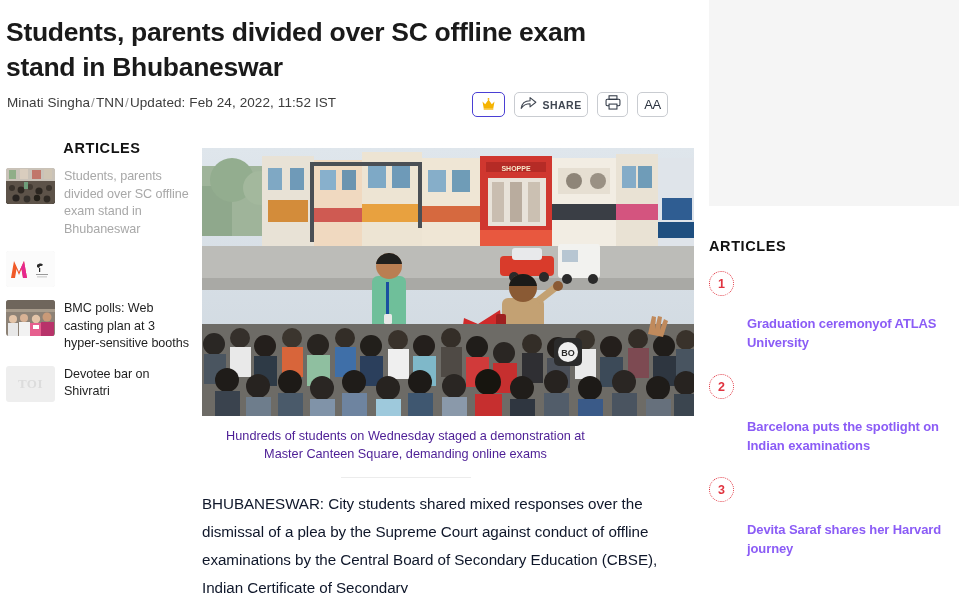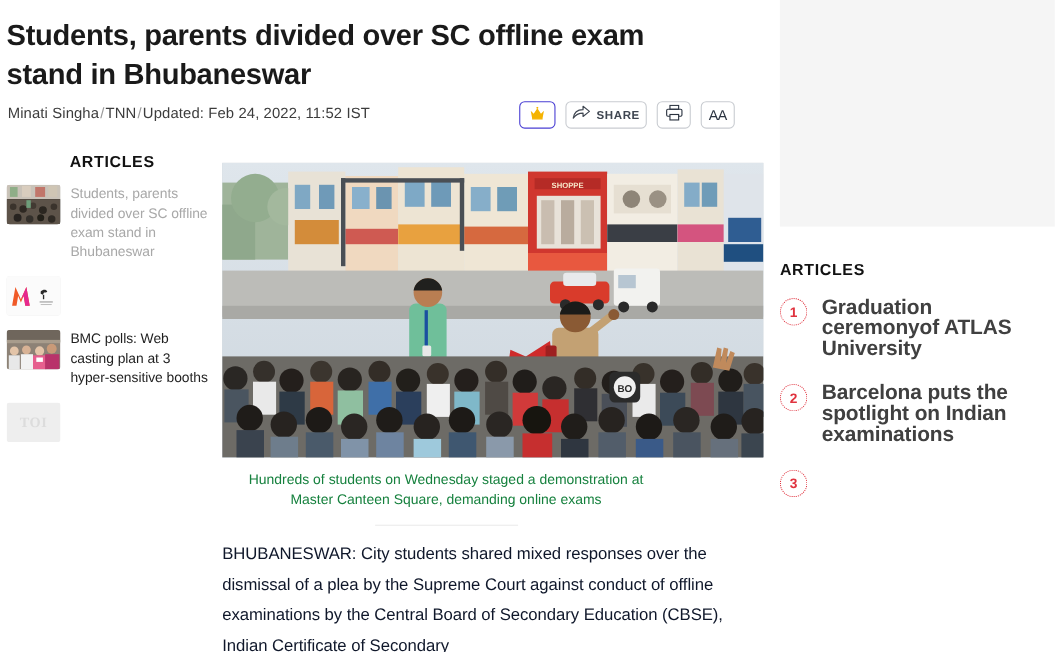--- a/index.html
+++ b/index.html
@@ -147,21 +147,21 @@
   }
   .hero-img {
     width: 492px; height: 268px;
     display: block;
     background: #cfd6dd;
   }
   .hero-caption {
     margin-top: 11px;
     font-size: 12.7px;
     line-height: 18px;
-    color: #15803d;
+    color: #4c1d95;
     text-align: center;
     padding: 0 22px;
   }
   .cap-rule {
     margin: 14px auto 0 auto;
     width: 130px;
     height: 1px;
     background: #ececec;
   }
 
@@ -214,25 +214,26 @@
     border-radius: 50%;
     display: flex;
     align-items: center;
     justify-content: center;
     font-size: 12.5px;
     font-weight: 700;
     color: #e0333f;
     margin-top: 1px;
   }
   .spot-text {
-    font-size: 19px;
+    font-size: 13px;
     line-height: 19px;
     font-weight: 700;
-    color: #404040;
+    color: #8b5cf6;
     letter-spacing: -0.1px;
+    margin-top: 44px;
   }
   .ad-bottom {
     position: absolute;
     left: 9px; top: 475px;
     width: 250px; height: 118px;
     background: #f5f5f5;
   }
   .ad-label {
     position: absolute;
     left: 0; right: 0; top: 7px;
@@ -351,20 +352,21 @@
             <rect x="27" y="25" width="6" height="4" fill="#ffffff"></rect>
           </svg>
         </div>
         <div class="art-text">BMC polls: Web casting plan at 3 hyper-sensitive booths</div>
       </div>
 
       <div class="art-item">
         <div class="art-thumb">
           <div class="toi-ph">TOI</div>
         </div>
+        <div class="art-text">Devotee bar on Shivratri</div>
       </div>
     </div>
 
     <div class="hero-wrap">
       <svg class="hero-img" viewBox="0 0 492 268" preserveAspectRatio="none">
         <defs>
           <linearGradient id="sky" x1="0" y1="0" x2="0" y2="1">
             <stop offset="0%" stop-color="#dfe6ec"></stop>
             <stop offset="100%" stop-color="#cdd6de"></stop>
           </linearGradient>
@@ -550,19 +552,20 @@
         <div class="spot-text">Graduation ceremonyof ATLAS University</div>
       </div>
 
       <div class="spot-item">
         <div class="spot-num">2</div>
         <div class="spot-text">Barcelona puts the spotlight on Indian examinations</div>
       </div>
 
       <div class="spot-item">
         <div class="spot-num">3</div>
+        <div class="spot-text">Devita Saraf shares her Harvard journey</div>
       </div>
     </div>
 
 
   </div>
 
 </div>
 
 </body></html>

